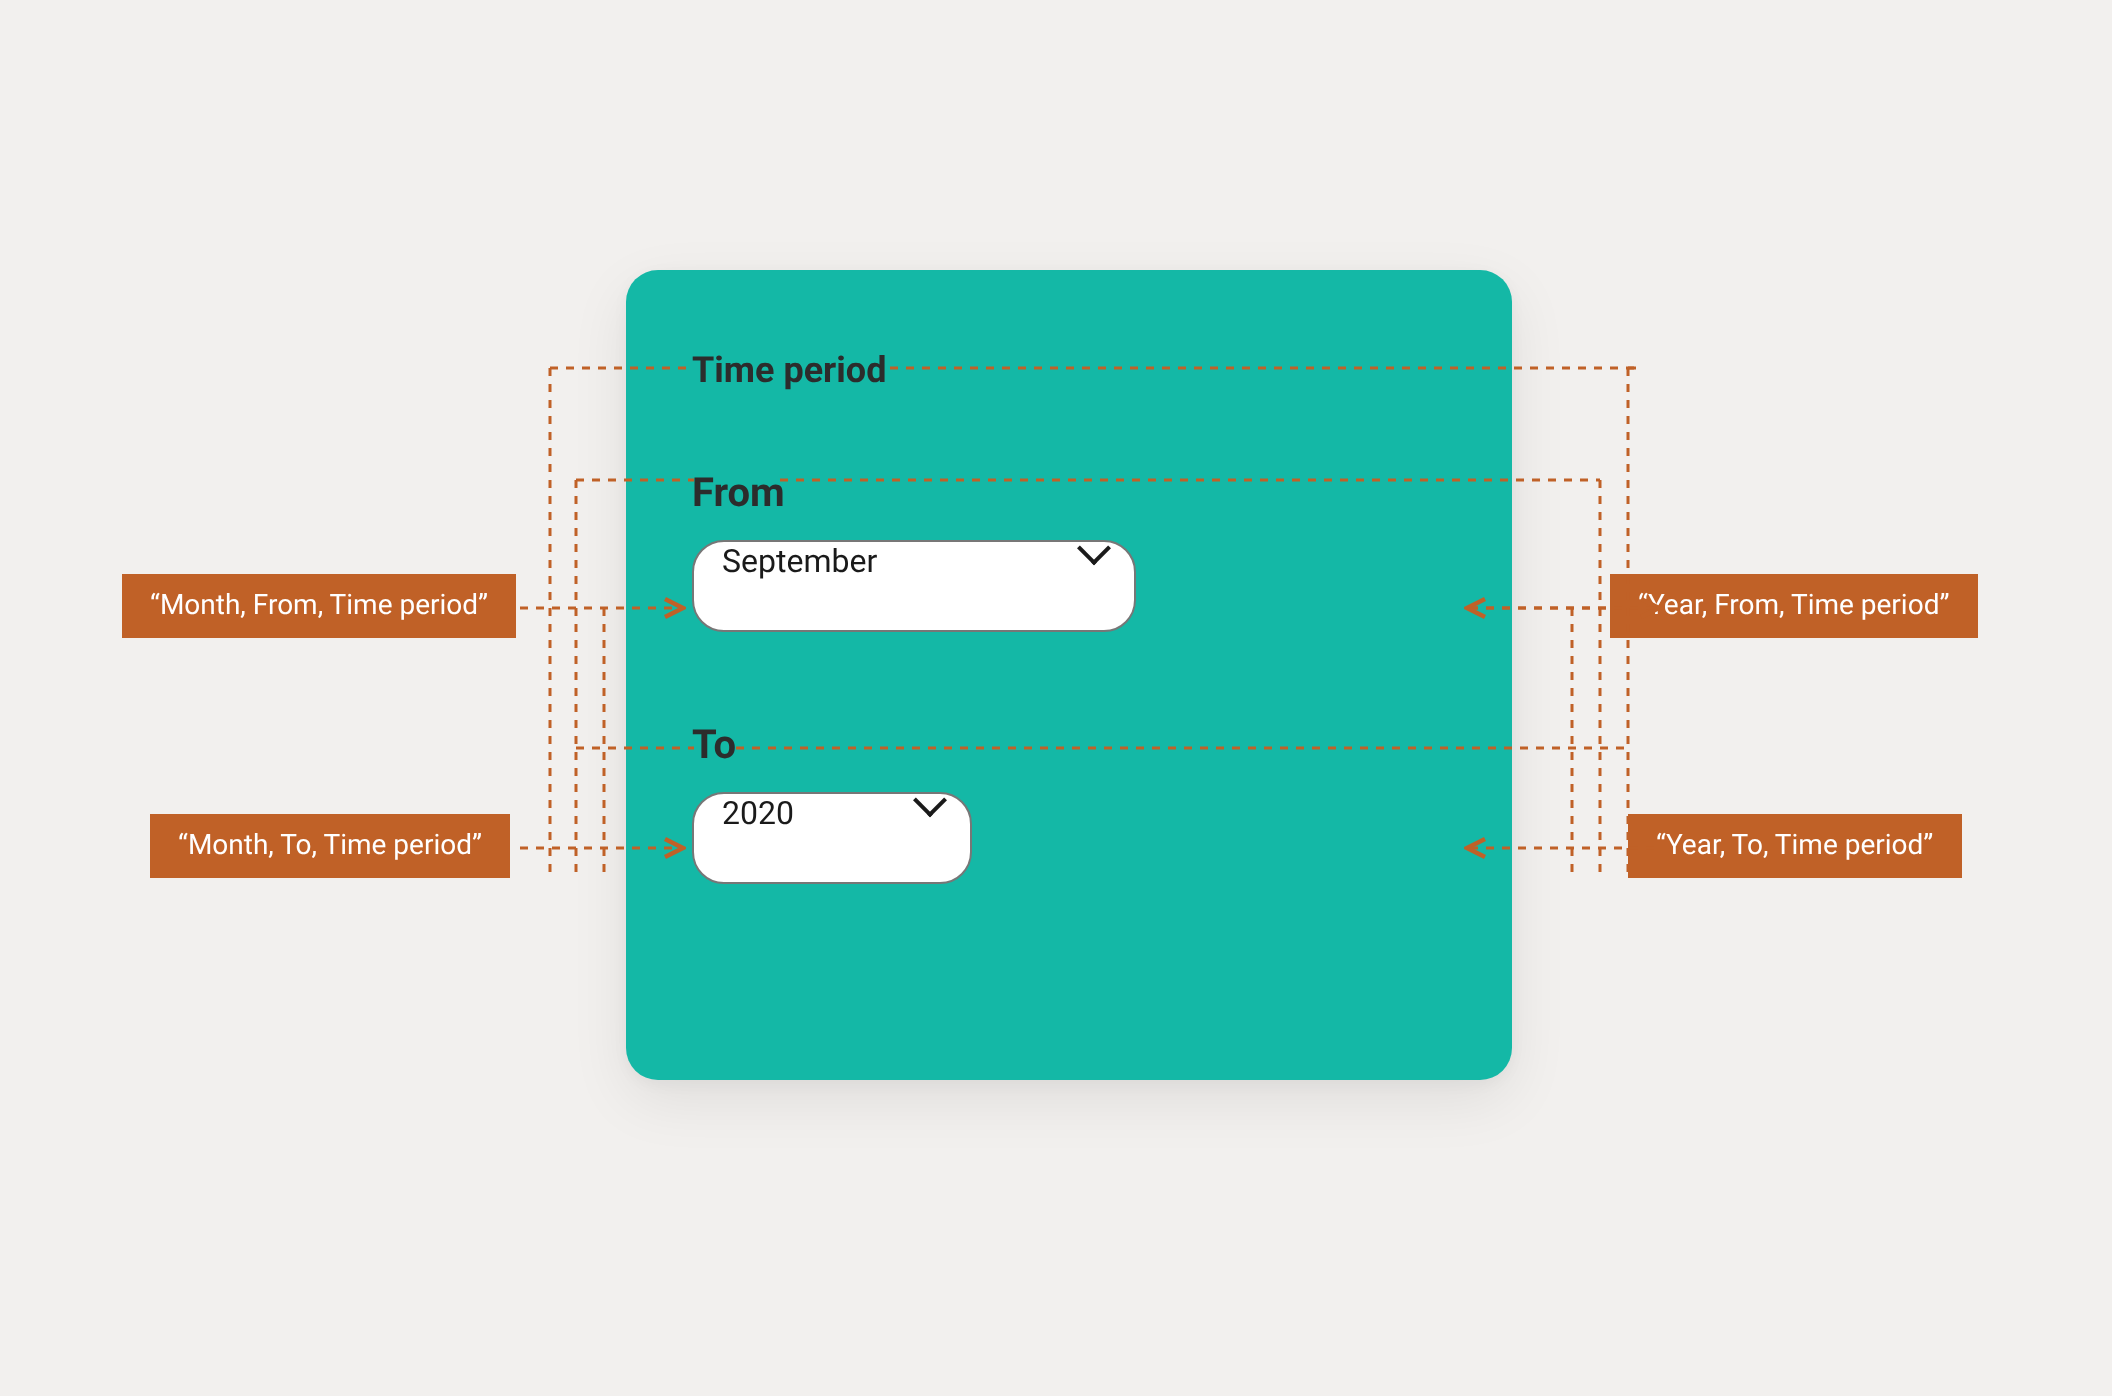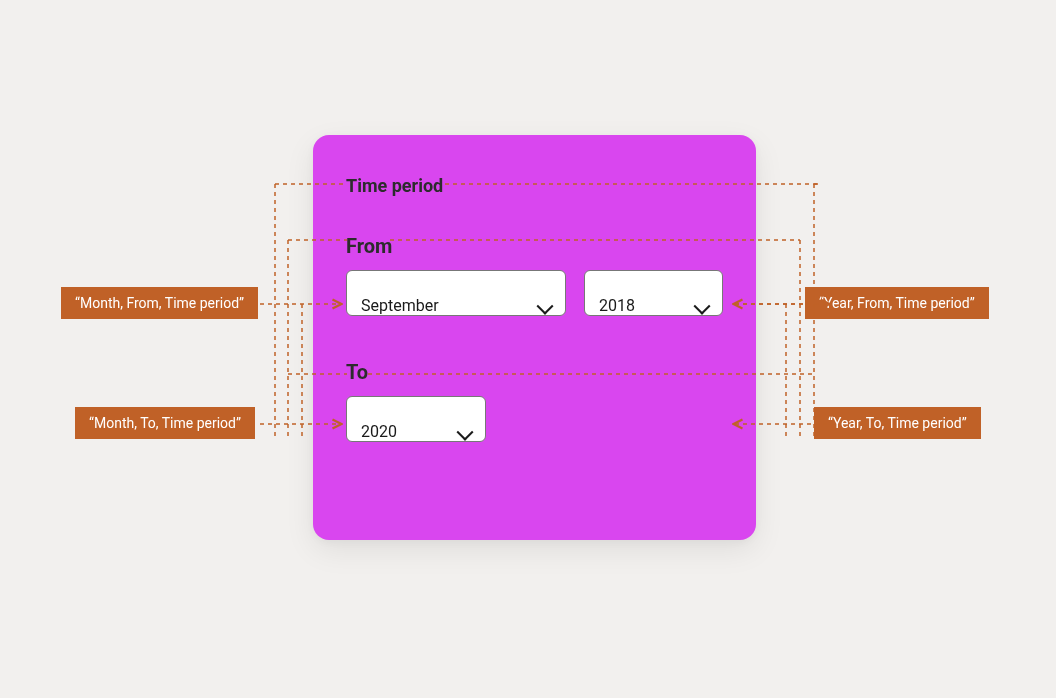--- a/index.html
+++ b/index.html
@@ -10,45 +10,45 @@
     font-family: -apple-system, BlinkMacSystemFont, "Segoe UI", Roboto, sans-serif;
     position: relative;
     overflow: hidden;
   }
   .card {
     position: absolute;
     left: 313px;
     top: 135px;
     width: 443px;
     height: 405px;
-    background: #d946ef;
+    background: #14b8a6;
     border-radius: 16px;
     padding: 40px 33px 30px 33px;
     box-shadow: 0 10px 30px rgba(0,0,0,0.08), 0 2px 8px rgba(0,0,0,0.04);
   }
   .card-title {
     font-size: 18px;
     font-weight: 700;
     color: #2c2c2c;
     margin-bottom: 38px;
   }
   .field-group { margin-bottom: 44px; }
   .field-label {
     font-size: 20px;
     font-weight: 700;
     color: #2c2c2c;
     margin-bottom: 12px;
   }
   .select-row { display: flex; gap: 18px; }
   .select {
     display: flex;
-    align-items: flex-end;
+    align-items: flex-start;
     justify-content: space-between;
     border: 1px solid #777;
-    border-radius: 6px;
+    border-radius: 16px;
     height: 46px;
     padding: 0 14px;
     background: #fff;
     cursor: pointer;
   }
   .select.month { width: 222px; }
   .select.year { width: 140px; }
   .select-text { font-size: 16px; color: #1a1a1a; font-weight: 400; }
   .chevron {
     width: 12px; height: 12px;
@@ -76,24 +76,20 @@
 <body>
 
 <div class="card">
   <div class="card-title">Time period</div>
 
   <div class="field-group">
     <div class="field-label">From</div>
     <div class="select-row">
       <div class="select month">
         <span class="select-text">September</span>
-        <span class="chevron"></span>
-      </div>
-      <div class="select year">
-        <span class="select-text">2018</span>
         <span class="chevron"></span>
       </div>
     </div>
   </div>
 
   <div class="field-group">
     <div class="field-label">To</div>
     <div class="select-row">
       <div class="select year">
         <span class="select-text">2020</span>

